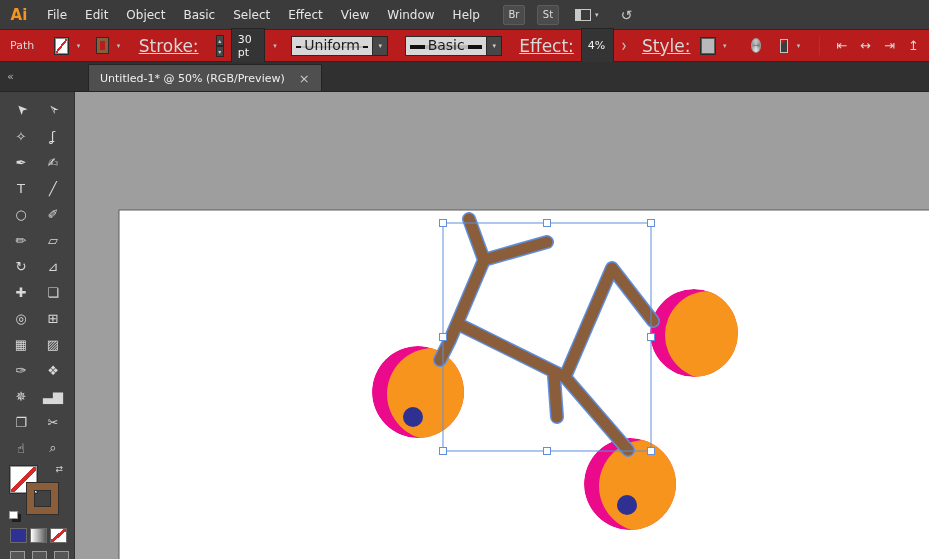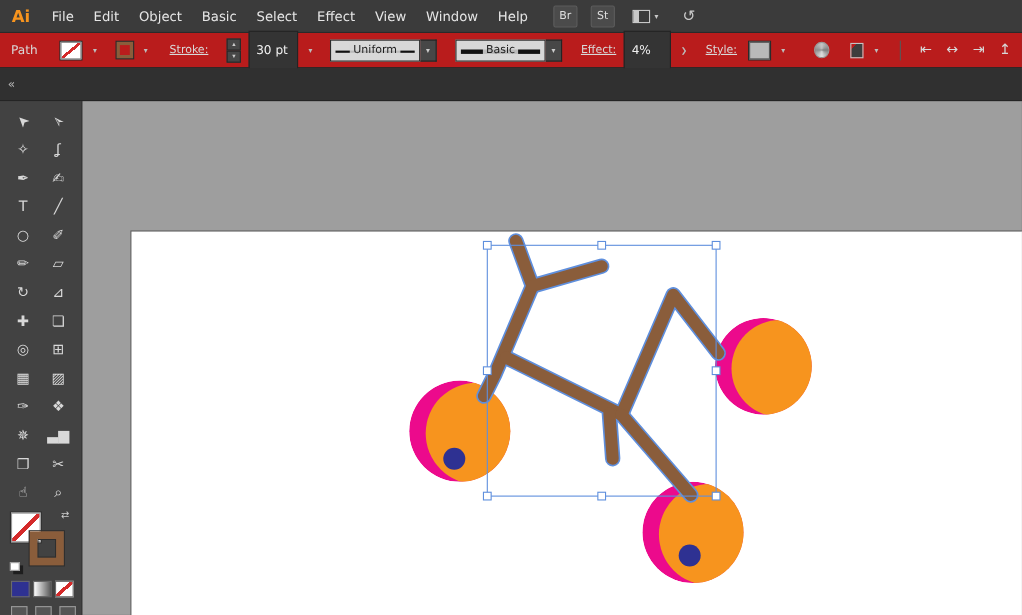--- a/index.html
+++ b/index.html
@@ -14,35 +14,35 @@
   .badge{width:22px;height:20px;background:#4b4b4b;border:1px solid #5c5c5c;border-radius:2px;display:flex;align-items:center;justify-content:center;font-size:10px;color:#ddd;margin-left:14px;}
   .badge + .badge{margin-left:12px;}
   .ws{display:flex;align-items:center;margin-left:16px;gap:4px;}
   .ws-box{width:16px;height:12px;border:1px solid #c8c8c8;background:linear-gradient(90deg,#c8c8c8 0 5px,transparent 5px);}
   .chev7{font-size:7px;color:#c8c8c8;}
   .sync{margin-left:22px;font-size:14px;color:#c8c8c8;}
 
   
   .controlbar{position:absolute;top:30px;left:0;right:0;height:32px;background:#b91c1c;border-bottom:1px solid #272727;display:flex;align-items:center;padding:0 10px;gap:7px;}
   .cb-label{font-size:11px;color:#d9d9d9;}
-  .cb-link{font-size:10px;color:#d9d9d9;text-decoration:underline;}
+  .cb-link{font-size:17px;color:#d9d9d9;text-decoration:underline;}
   .swatch-none{width:20px;height:16px;background:#fff;border:1px solid #8a8a8a;box-shadow:0 0 0 1px #2b2b2b;
     background-image:linear-gradient(to bottom right,transparent 44%,#d42a2a 44%,#d42a2a 56%,transparent 56%);}
   .chev-plain{font-size:7px;color:#bdbdbd;width:10px;text-align:center;}
   .stroke-mini{width:15px;height:15px;border:3px solid #8a5d3b;background:transparent;box-shadow:0 0 0 1px #2b2b2b;margin-left:8px;}
   .stepper{width:13px;height:22px;display:flex;flex-direction:column;margin-left:10px;}
   .stepper span{flex:1;display:flex;align-items:center;justify-content:center;font-size:6px;color:#ccc;background:#474747;border:1px solid #272727;}
   .field{height:36px;background:#343434;border:1px solid #242424;color:#f0f0f0;display:flex;align-items:center;padding:0 6px;font-size:11px;}
   .w46{width:46px;}
   .w44{width:44px;}
   .dd{display:flex;align-items:center;margin-left:6px;}
   .dd-body{width:82px;height:20px;background:#d8d8d8;border:1px solid #2a2a2a;position:relative;display:flex;align-items:center;justify-content:center;}
   .dd-body::before{content:"";position:absolute;left:4px;right:4px;top:9px;height:2px;background:#111;}
   .dd-body.thick::before{top:8px;height:4px;}
-  .dd-body span{position:relative;font-size:10px;color:#1c1c1c;background:rgba(216,216,216,.85);padding:0 3px;line-height:11px;}
+  .dd-body span{position:relative;font-size:14px;color:#1c1c1c;background:rgba(216,216,216,.85);padding:0 3px;line-height:11px;}
   .dd-chev{width:15px;height:20px;background:#474747;border:1px solid #242424;border-left:none;display:flex;align-items:center;justify-content:center;font-size:7px;color:#ccc;}
   .style-swatch{width:20px;height:16px;background:#b9b9b9;border:1px solid #5a5a5a;box-shadow:0 0 0 1px #2b2b2b;margin-left:4px;}
   .icon-recolor{width:15px;height:15px;border-radius:50%;margin-left:16px;border:1px solid #999;
     background:conic-gradient(#c6c6c6,#7d7d7d,#e0e0e0,#8d8d8d,#c6c6c6);}
   .icon-page{width:12px;height:14px;border:1px solid #c4c4c4;margin-left:12px;background:linear-gradient(135deg,transparent 3px,#3d3d3d 0);}
   .vsep{width:1px;height:18px;background:#585858;margin-left:10px;}
   .align-row{display:flex;align-items:center;gap:13px;margin-left:10px;}
   .align-ic{font-size:13px;color:#d8d8d8;}
 
   
@@ -146,20 +146,24 @@
   <span class="align-row" id="align-icons">
       <span class="align-ic">⇤</span>
       <span class="align-ic">↔</span>
       <span class="align-ic">⇥</span>
       <span class="align-ic">↥</span>
     </span>
 </div>
 
 <div class="tabstrip">
   <div class="collapse">«</div>
+  <div class="tab">
+    <span>Untitled-1* @ 50% (RGB/Preview)</span>
+    <span class="tab-close">×</span>
+  </div>
 </div>
 
 <div class="toolpanel">
   <div class="toolgrid" id="toolgrid">
       <div class="tool rot">➤</div>
       <div class="tool rot">➢</div>
       <div class="tool">✧</div>
       <div class="tool">ʆ</div>
       <div class="tool">✒</div>
       <div class="tool">✍</div>

